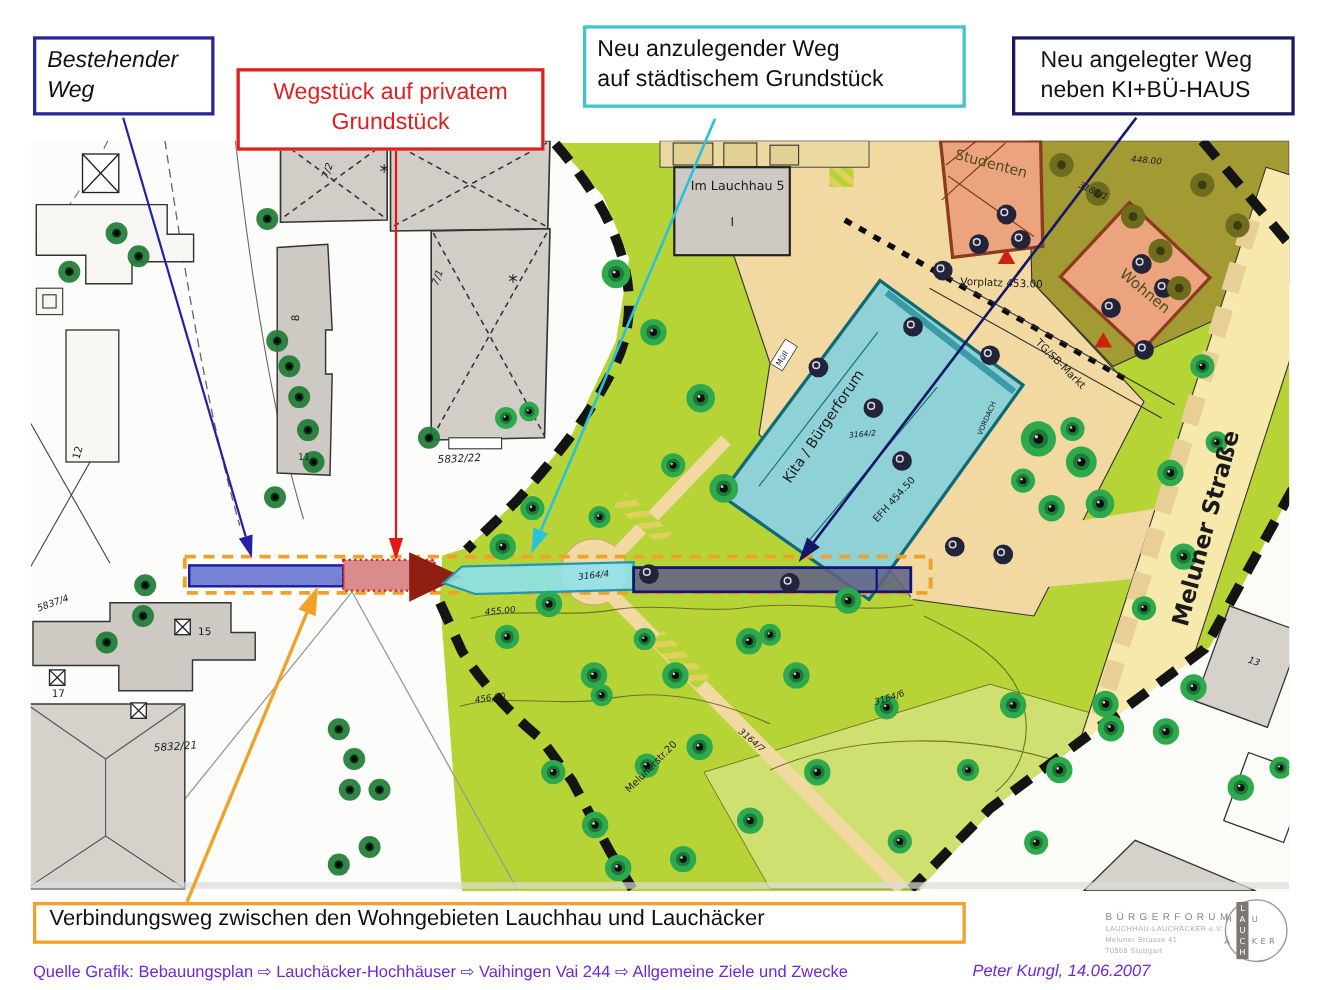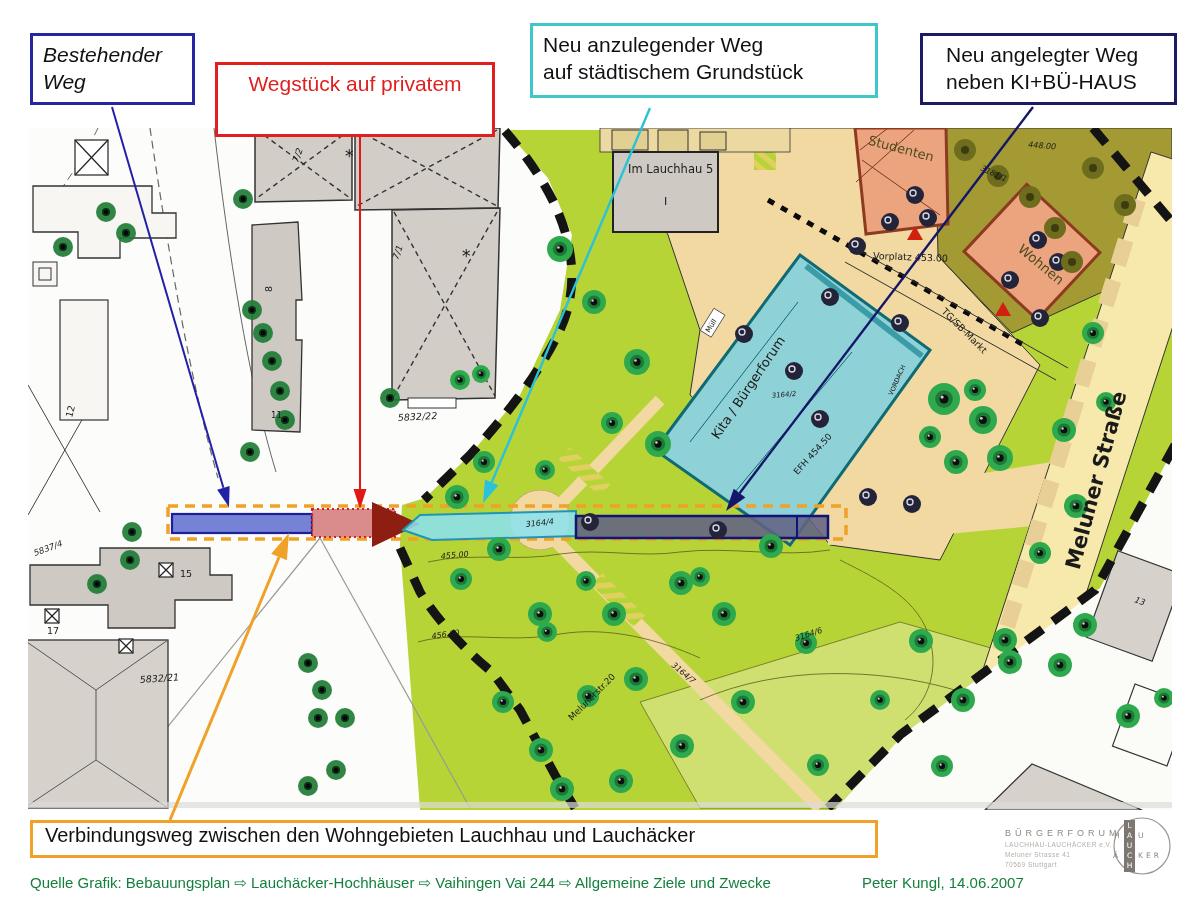--- a/index.html
+++ b/index.html
@@ -9,23 +9,23 @@
   svg text{font-family:"DejaVu Sans", sans-serif;}
   .callout{position:absolute;background:#ffffff;border:3px solid #333;color:#111;
            font-size:21px;line-height:1.28;padding:6px 10px;box-sizing:border-box;z-index:5;}
   .callout .l{display:block;}
   #co1{left:30px;top:33px;width:165px;height:72px;border-color:var(--c1);font-style:italic;}
   #co2{left:215px;top:30px;width:280px;height:75px;text-align:center;border-color:var(--c2);color:var(--c2);margin-top:32px;}
   #co3{left:530px;top:23px;width:348px;height:75px;border-color:var(--c3);}
   #co4{left:920px;top:33px;width:257px;height:72px;border-color:var(--c4);padding-left:23px;}
   #co5{left:30px;top:820px;width:848px;height:38px;border-color:var(--c5);font-size:20px;
        display:flex;align-items:flex-start;padding:0 12px;}
-  .footer{position:absolute;top:874px;font-size:15px;color:#15803d;}
+  .footer{position:absolute;top:874px;font-size:15px;color:#6d28d9;}
   #src{left:30px;}
-  #author{left:862px;}
+  #author{left:884px;font-style:italic;}
   .logo{position:absolute;left:1005px;top:828px;width:190px;height:62px;color:#9a948e;z-index:4;}
   .logo .t{font-size:9px;letter-spacing:4px;color:#8d8781;}
   .logo .s{font-size:6.5px;letter-spacing:.5px;margin-top:3px;color:#b3ada7;}
 </style>
 </head>
 <body>
 
 <div class="stage" style="--c1: #2626a0; --c2: #e01f1f; --c3: #3fc6c6; --c4: #1b1b63; --c5: #f0a128;">
 
 <svg id="mapsvg" width="1200" height="900" viewBox="0 0 1200 900">
@@ -747,20 +747,21 @@
         </g>
       </g>
 </svg>
 
 <div class="callout" id="co1">
   <span class="l">Bestehender</span>
   <span class="l">Weg</span>
 </div>
 <div class="callout" id="co2">
   <span class="l">Wegstück auf privatem</span>
+  <span class="l">Grundstück</span>
 </div>
 <div class="callout" id="co3">
   <span class="l">Neu anzulegender Weg</span>
   <span class="l">auf städtischem Grundstück</span>
 </div>
 <div class="callout" id="co4">
   <span class="l">Neu angelegter Weg</span>
   <span class="l">neben KI+BÜ-HAUS</span>
 </div>
 <div class="callout" id="co5">

